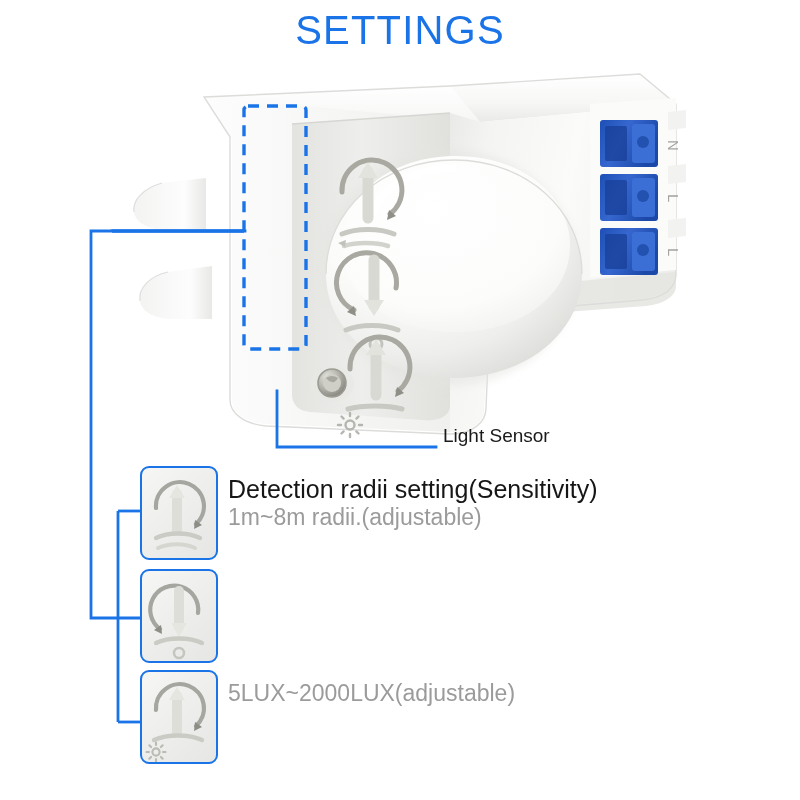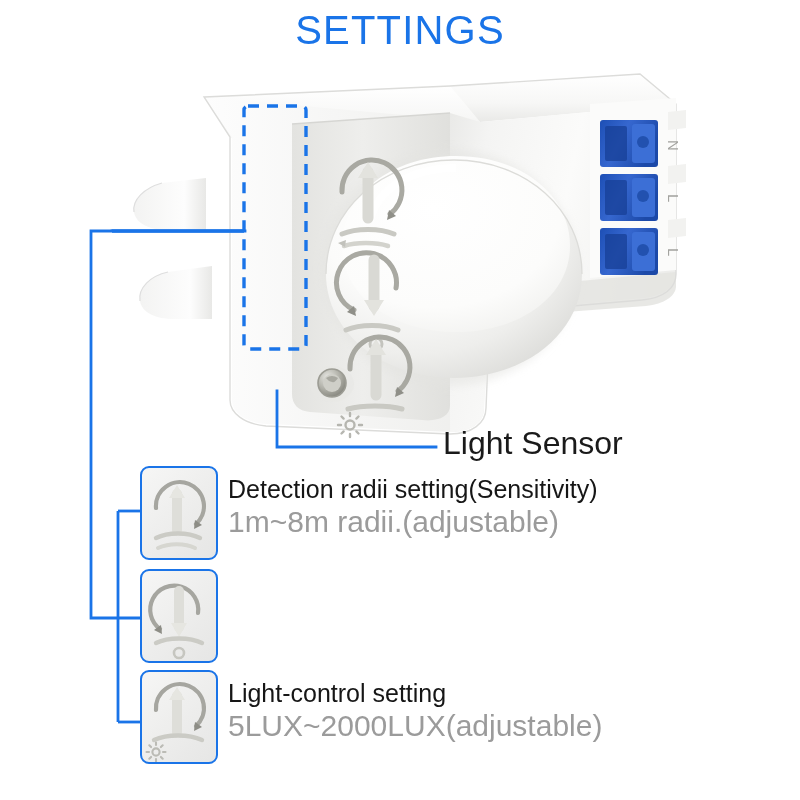--- a/index.html
+++ b/index.html
@@ -39,21 +39,21 @@
     position: absolute;
     left: 0; top: 0;
     width: 800px; height: 800px;
     pointer-events: none;
   }
 
   
   #light-sensor-label {
     position: absolute;
     left: 443px; top: 425px;
-    font-size: 32px;
+    font-size: 19px;
     color: #1a1a1a;
     white-space: nowrap;
   }
 
   
   .legend-row {
     position: absolute;
     left: 140px;
     width: 620px;
     height: 96px;
@@ -78,21 +78,21 @@
     left: 88px; top: 9px;
     width: 530px;
   }
   .legend-title {
     font-size: 25px;
     color: #161616;
     line-height: 1.12;
     white-space: nowrap;
   }
   .legend-sub {
-    font-size: 30px;
+    font-size: 23px;
     color: #9b9b9b;
     line-height: 1.2;
     margin-top: 1px;
     white-space: nowrap;
   }
 </style>
 </head>
 <body>
 
 <div id="page-title">SETTINGS</div>
@@ -356,16 +356,15 @@
                    M9.1,84.9 L7.3,86.7 M18.9,75.1 L20.7,73.3"></path>
         </g>
         <path d="M58,73 A8,8 0 1 0 58,89 A6.2,6.2 0 1 1 58,73 Z" fill="#bbbbb5"></path>
       </g>
       <filter id="b3">
           <feGaussianBlur stdDeviation="0.4"></feGaussianBlur>
         </filter>
     </svg>
   </div>
   <div class="legend-text">
-    <div class="legend-title">Light-control setting</div>
     <div class="legend-sub">5LUX~2000LUX(adjustable)</div>
   </div>
 </div>
 
 </body></html>

